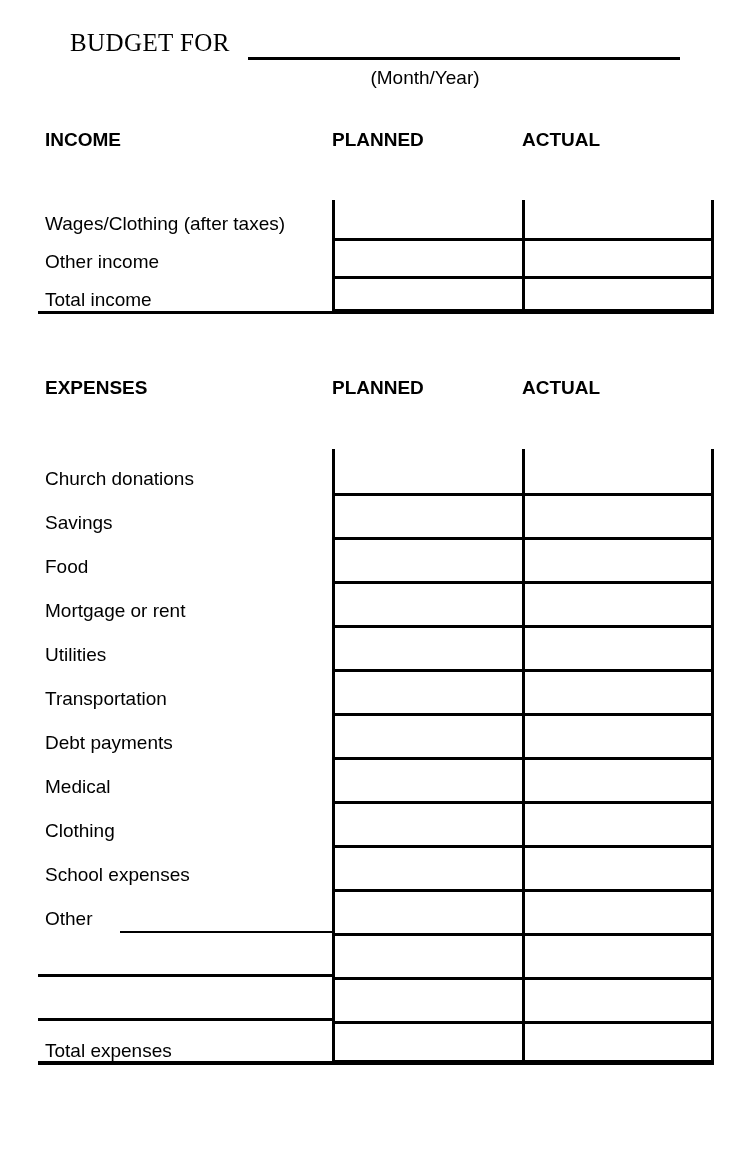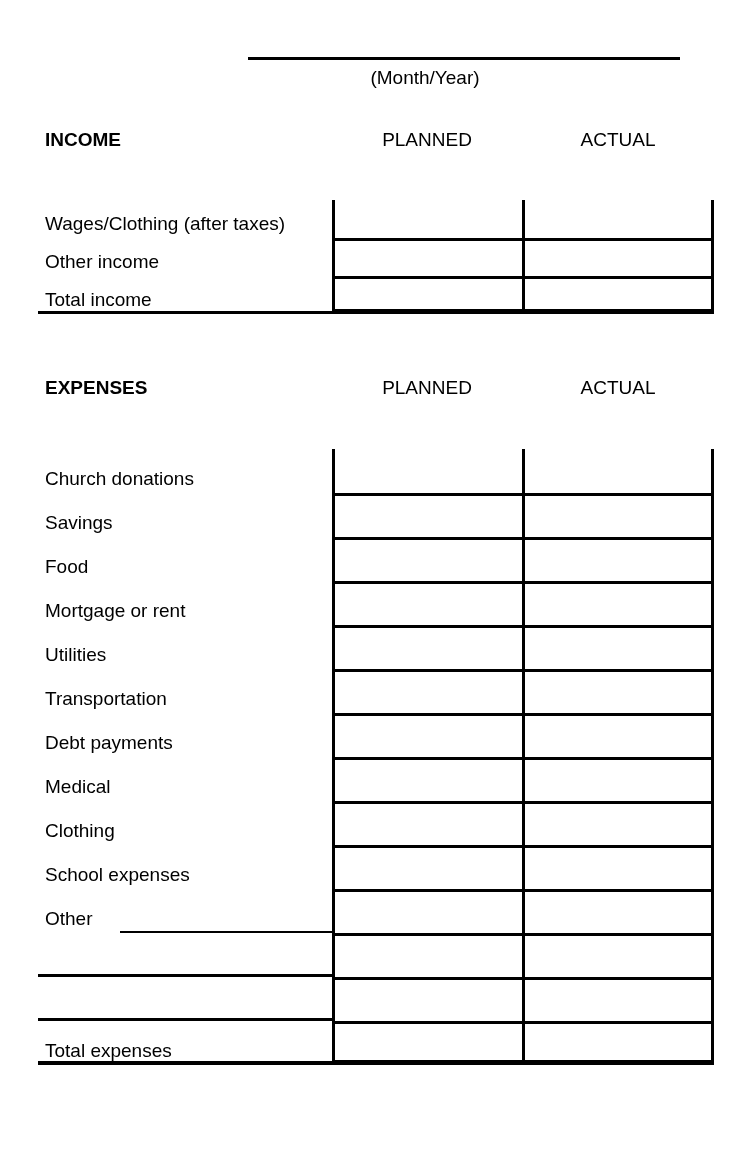--- a/index.html
+++ b/index.html
@@ -69,22 +69,23 @@
     font-size: 19px;
     font-weight: bold;
     line-height: 26px;
     white-space: nowrap;
   }
   .col-head {
     position: absolute;
     top: 0;
     font-size: 19px;
     line-height: 26px;
-    text-align: center;
-    white-space: nowrap;
+    text-align: left;
+    white-space: nowrap;
+    font-weight: bold;
   }
   .col-head.planned { left: 332px; width: 190px; }
   .col-head.actual  { left: 522px; width: 192px; }
 
   #income-header   { top: 127px; }
   #expenses-header { top: 375px; }
 
   
   
   .budget-table {
@@ -140,20 +141,21 @@
   .left-rule.thick { border-top: 4px solid #000; }
 
   
   #income-table   { top: 200px; }
   #expenses-table { top: 449px; }
 </style>
 </head>
 <body>
 
 <div id="title-block">
+  <span id="title-text">BUDGET FOR</span>
   <div id="title-rule"></div>
   <div id="month-year-label">(Month/Year)</div>
 </div>
 
 <div class="section-header" id="income-header">
   <span class="section-title">INCOME</span>
   <span class="col-head planned">PLANNED</span>
   <span class="col-head actual">ACTUAL</span>
 </div>
 

